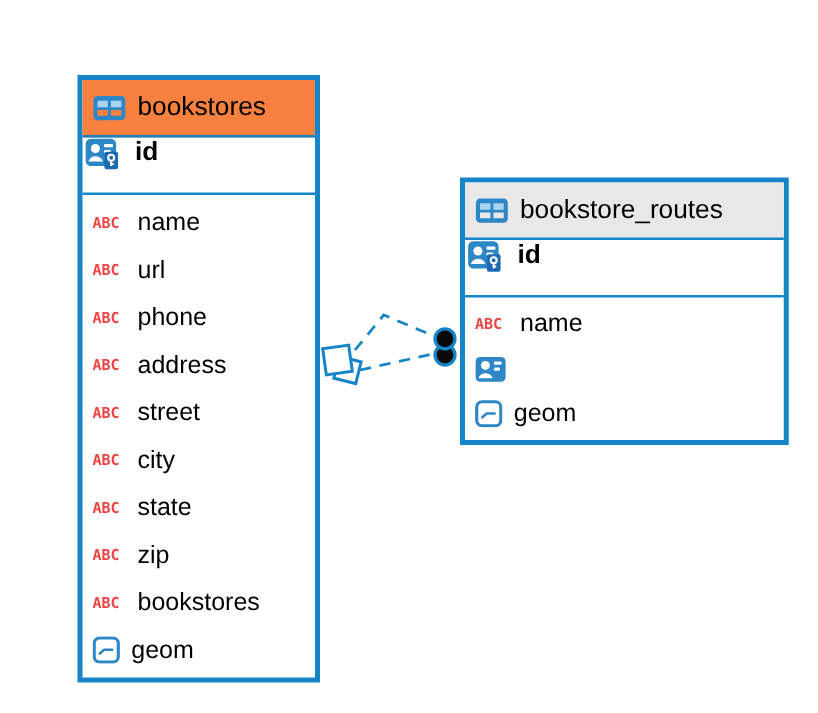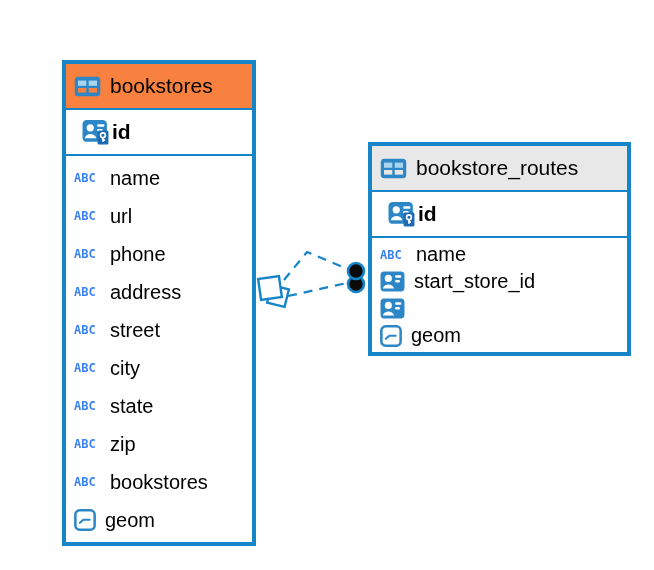--- a/index.html
+++ b/index.html
@@ -12,32 +12,32 @@
     position:absolute; box-sizing:border-box; background:#fff;
     border:4px solid var(--accent); display:flex; flex-direction:column;
   }
   #table-bookstores       { left:62px;  top:60px;  width:194px; height:486px; }
   #table-bookstore-routes { left:368px; top:142px; width:263px; height:214px; }
   .hdr {
     flex:0 0 44px; display:flex; align-items:center; gap:9px; padding:0 8px;
     border-bottom:2px solid var(--accent); font-size:21px; white-space:nowrap;
   }
   .pk-row {
-    flex:0 0 44px; display:flex; align-items:center; gap:2px; padding:0 16px;
+    flex:0 0 44px; display:flex; align-items:flex-start; gap:12px; padding:0 2px;
     border-bottom:2px solid var(--accent); font-weight:bold; font-size:21px;
   }
   .columns { flex:1; display:flex; flex-direction:column; padding:3px 0; }
   .row {
     flex:1; display:flex; align-items:center; gap:9px; padding:0 8px;
     font-size:20px; white-space:nowrap;
   }
   .icon { flex:0 0 auto; display:inline-flex; align-items:center; justify-content:center; }
   .abc {
     font-family:"DejaVu Sans Mono", monospace; font-weight:bold; font-size:12px;
-    color:#3b82f6; width:27px; letter-spacing:0; display:inline-block; text-align:left;
+    color:#ef4444; width:27px; letter-spacing:0; display:inline-block; text-align:left;
   }
   #connector-layer { position:absolute; left:0; top:0; width:654px; height:570px; }
   .dash { stroke:var(--accent); stroke-width:2.2; stroke-dasharray:9 7; fill:none; }
 </style>
 </head>
 <body>
 
 <svg id="connector-layer">
   <polyline class="dash" points="284,280 307,252 350,270"></polyline>
   <line class="dash" x1="288" y1="296" x2="347" y2="283"></line>
@@ -164,32 +164,20 @@
       <div class="row">
   <span class="icon">
     <svg width="25" height="21" viewBox="0 0 24 20">
       <rect x="0.5" y="0.5" width="23" height="19" rx="3.5" fill="#2d87c6"></rect>
       <circle cx="8" cy="7" r="3.4" fill="#fff"></circle>
       <path d="M2.6 16.8 c1.6 -5.2 9.4 -5.2 11 0 z" fill="#fff"></path>
       <rect x="14.5" y="4" width="6" height="2.4" rx="1" fill="#fff"></rect>
       <rect x="14.5" y="8.6" width="4.6" height="2.4" rx="1" fill="#fff"></rect>
     </svg>
   </span>
-<span>start_store_id</span>
-      </div>
-      <div class="row">
-  <span class="icon">
-    <svg width="25" height="21" viewBox="0 0 24 20">
-      <rect x="0.5" y="0.5" width="23" height="19" rx="3.5" fill="#2d87c6"></rect>
-      <circle cx="8" cy="7" r="3.4" fill="#fff"></circle>
-      <path d="M2.6 16.8 c1.6 -5.2 9.4 -5.2 11 0 z" fill="#fff"></path>
-      <rect x="14.5" y="4" width="6" height="2.4" rx="1" fill="#fff"></rect>
-      <rect x="14.5" y="8.6" width="4.6" height="2.4" rx="1" fill="#fff"></rect>
-    </svg>
-  </span>
       </div>
       <div class="row">
   <span class="icon">
     <svg width="22" height="22" viewBox="0 0 21 21">
       <rect x="1.3" y="1.3" width="18.4" height="18.4" rx="4" fill="#fff" stroke="#2d87c6" stroke-width="2.4"></rect>
       <path d="M5.6 13.2 L8.9 10.3 L15 10.3" fill="none" stroke="#2d87c6" stroke-width="2" stroke-linecap="round"></path>
     </svg>
   </span>
 <span>geom</span>
       </div>

